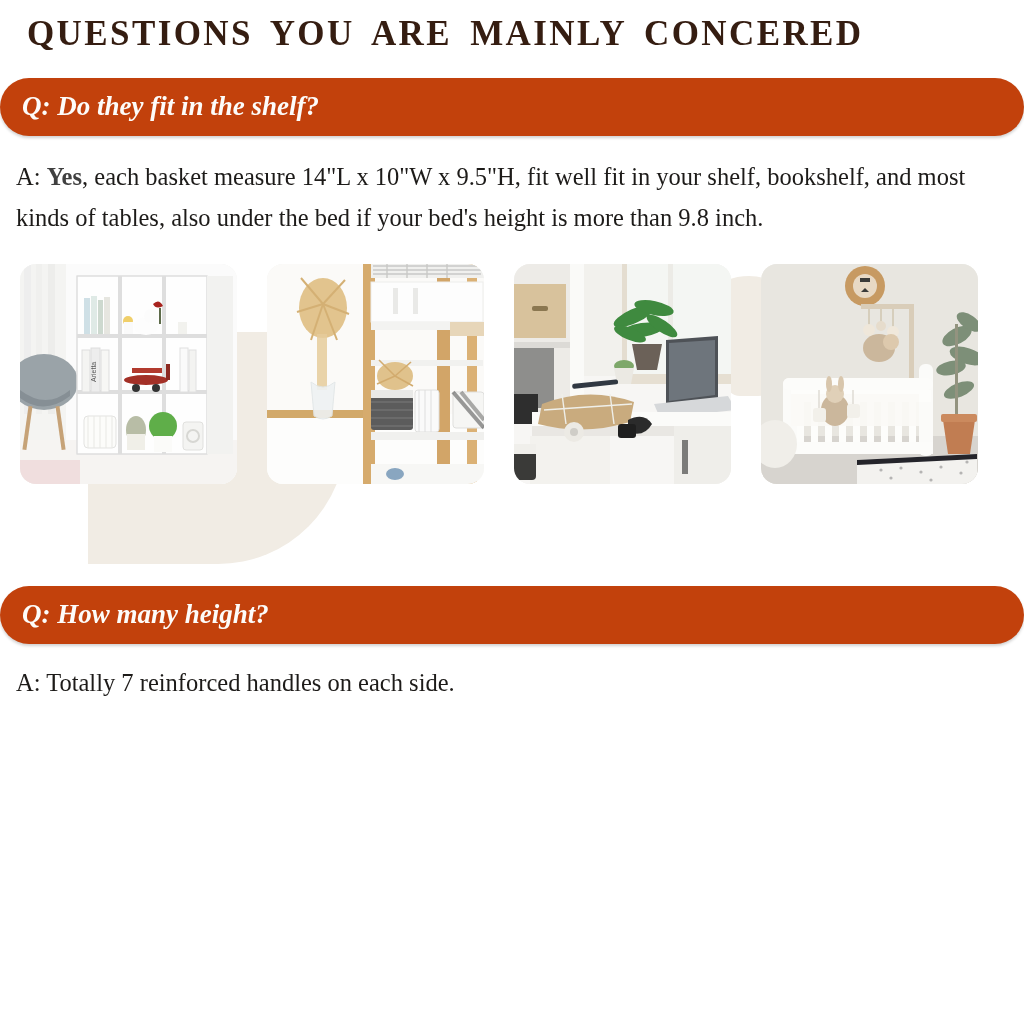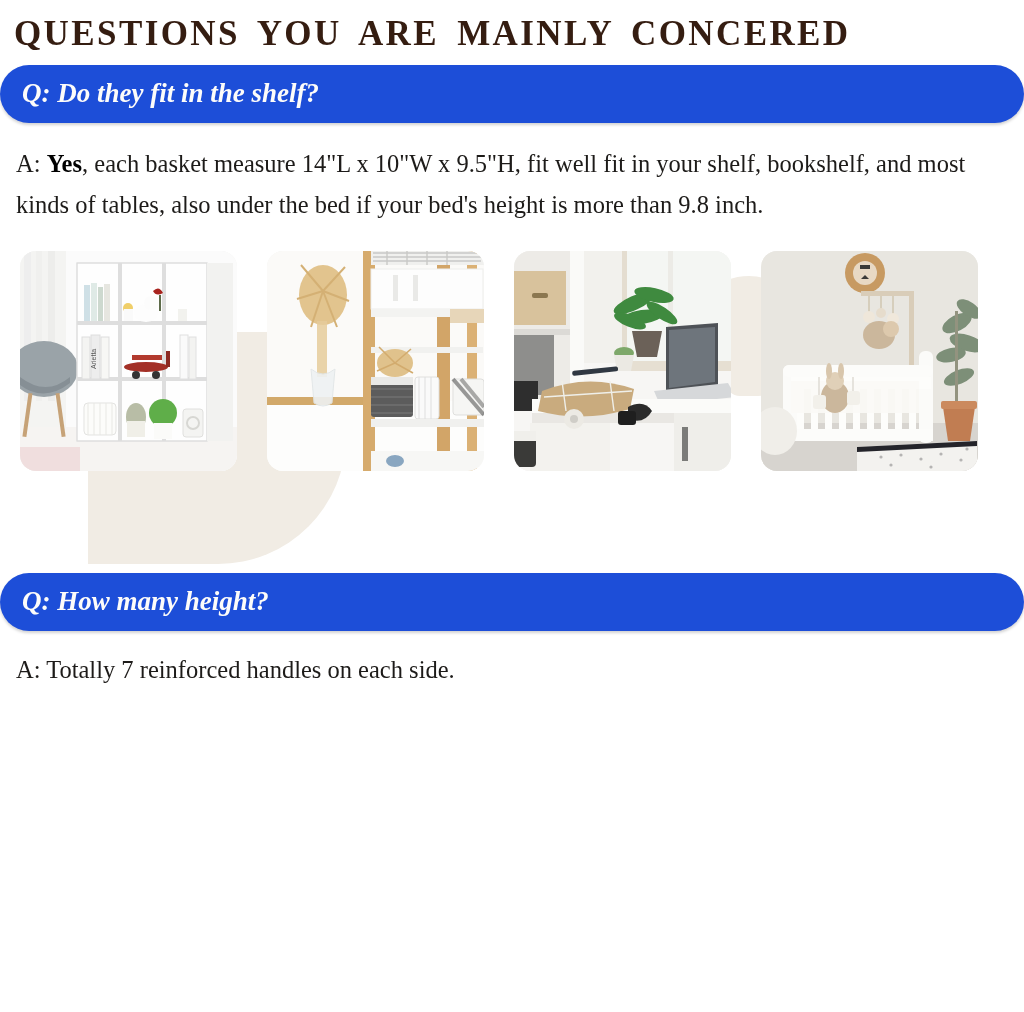--- a/index.html
+++ b/index.html
@@ -56,42 +56,42 @@
     width: 46px;
     height: 66px;
     background: #f1ece4;
     border-radius: 0 0 14px 14px;
   }
 
   
   .page-title {
     position: relative;
     z-index: 2;
-    margin: 0;
-    padding: 16px 10px 0 14px;
+    margin: 13px;
+    padding: 3px 10px 0 14px;
     color: #351d11;
     font-size: 35px;
     font-weight: bold;
     letter-spacing: 2.4px;
     word-spacing: 7px;
     line-height: 1.0;
     white-space: nowrap;
     font-family: "Liberation Serif", "DejaVu Serif", serif;
   }
 
   
   .qa-list {
     position: relative;
     z-index: 2;
   }
   .qa-block { position: relative; }
 
   .q-banner {
     position: relative;
-    background: #1d4ed8;
+    background: #c2410c;
     border-radius: 32px;
     color: #fdfcfa;
     font-style: italic;
     font-weight: bold;
     font-size: 27px;
     line-height: 1;
     padding: 15px 26px 16px 22px;
     box-shadow: 0 2px 3px rgba(0,0,0,0.18);
     white-space: nowrap;
     overflow: hidden;
@@ -99,21 +99,21 @@
   }
 
   .answer {
     color: #1d1b19;
     font-size: 24.5px;
     line-height: 1.68;
     padding: 0 18px 0 16px;
     font-family: "Liberation Serif", "DejaVu Serif", serif;
   }
   .answer .hl {
-    color: #000000;
+    color: #404040;
     font-weight: bold;
     margin-top: 40px;
   }
 
   
   .gallery {
     position: relative;
     z-index: 2;
     display: flex;
     gap: 30px;

